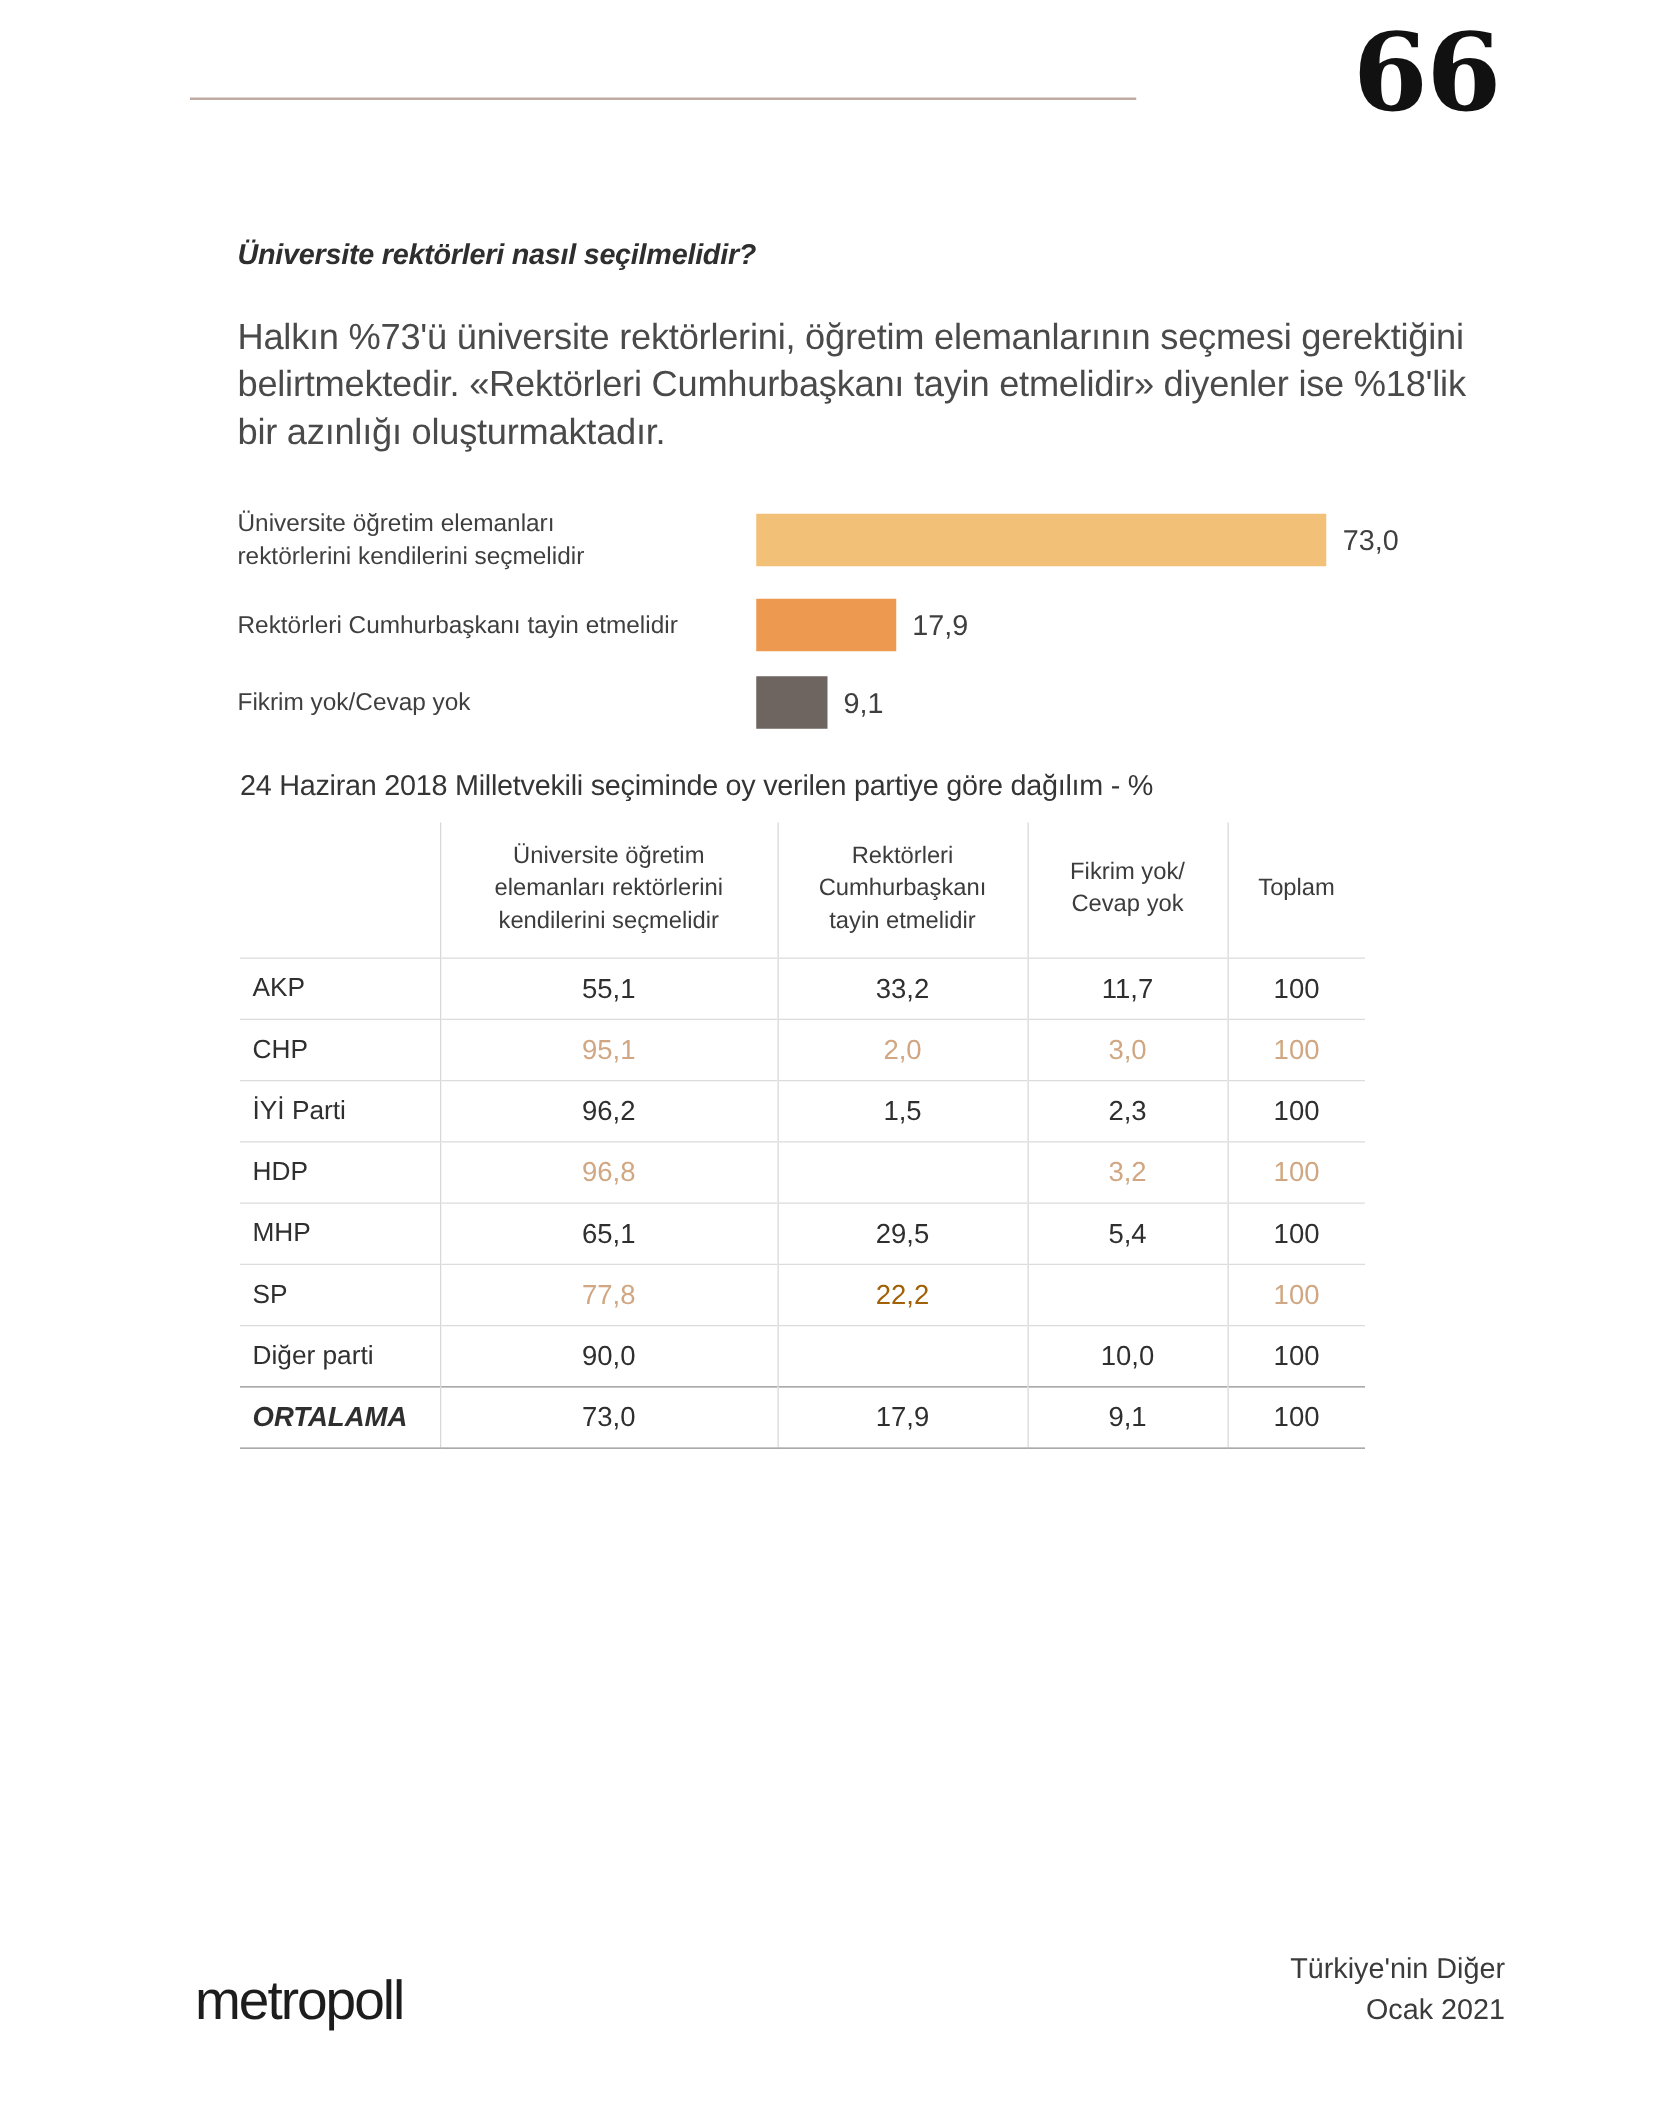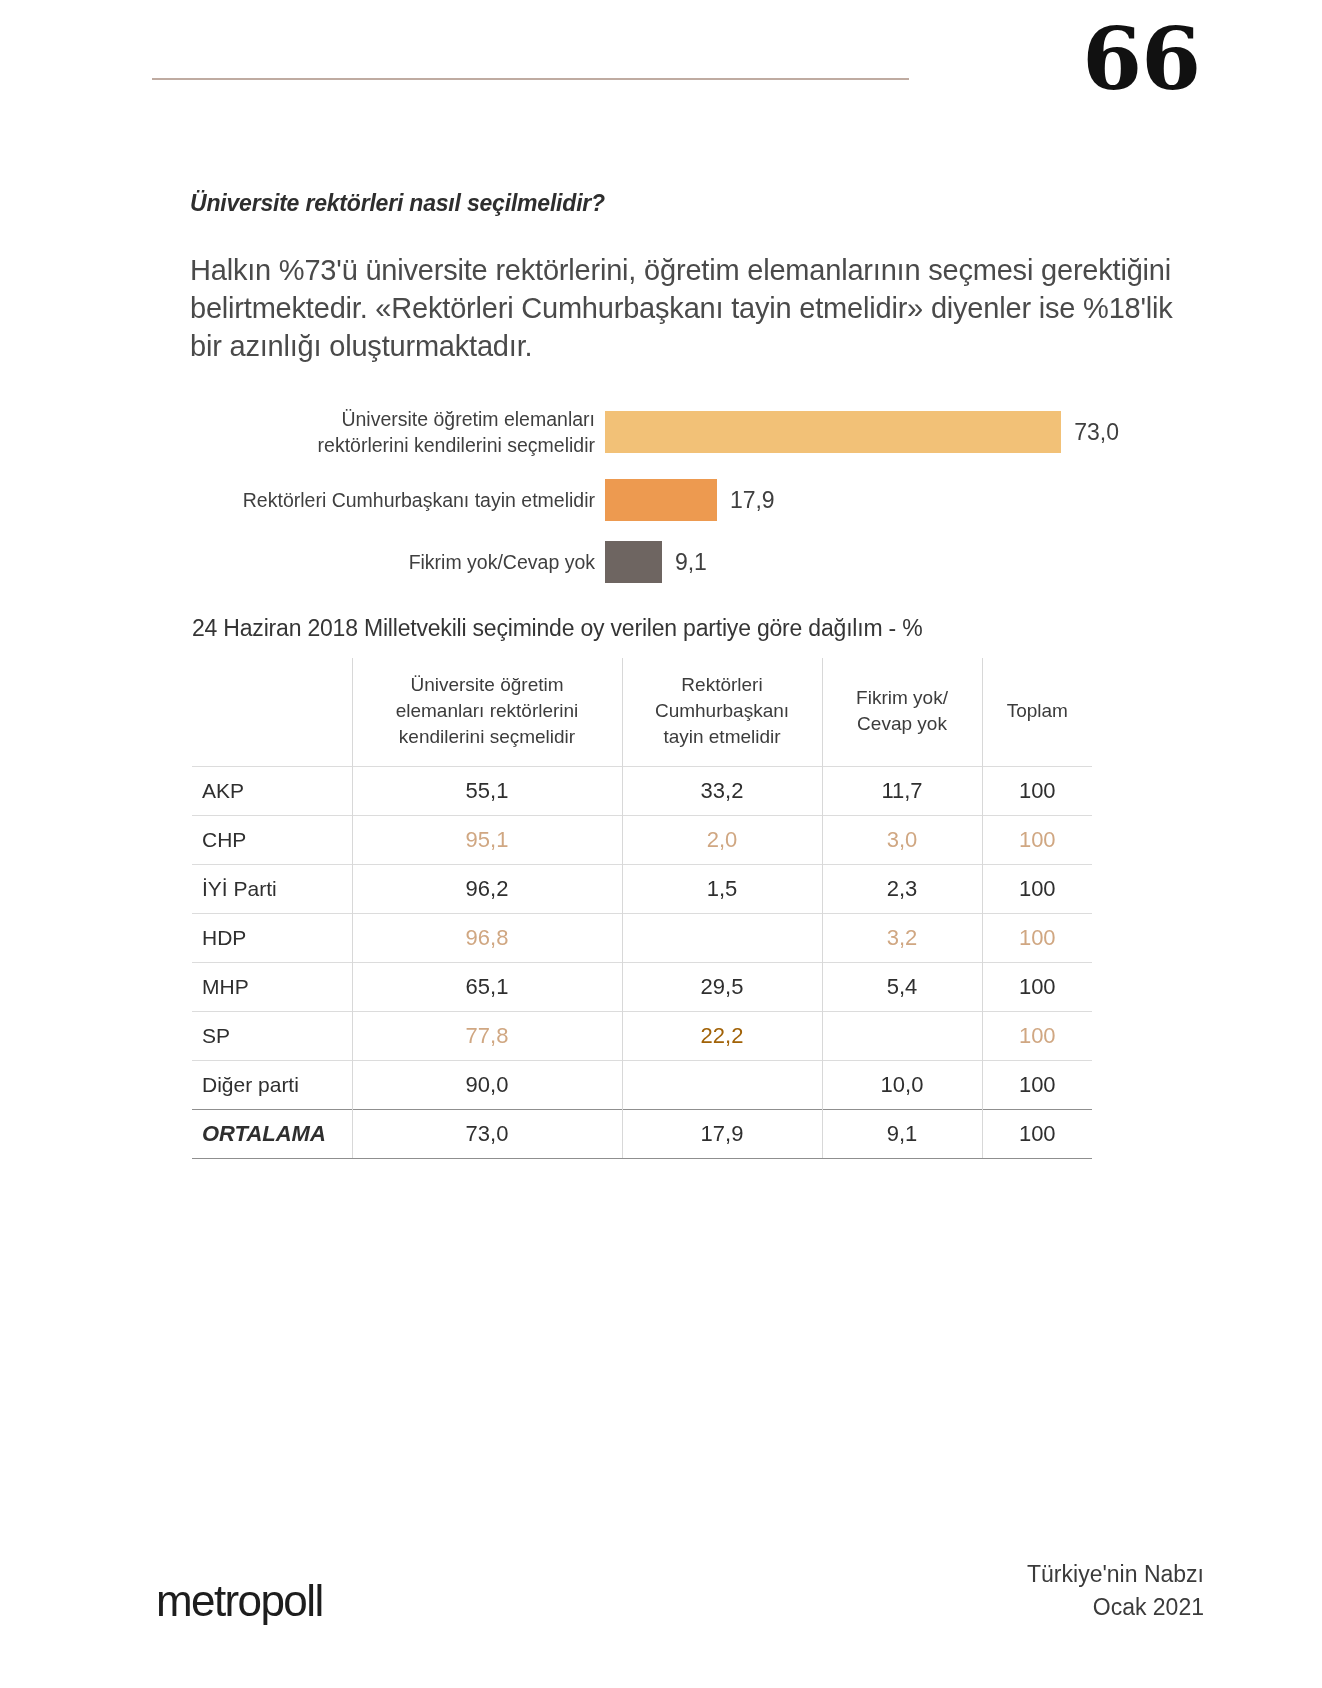--- a/index.html
+++ b/index.html
@@ -82,21 +82,21 @@
     display: flex;
     align-items: center;
   }
   .bar-row.tall { height: 74px; }
   .bar-label {
     width: 415px;
     flex: 0 0 415px;
     font-size: 19.5px;
     line-height: 26px;
     color: #3f3f3f;
-    text-align: right;
+    text-align: left;
     padding-right: 10px;
     box-sizing: border-box;
   }
   .bar-track {
     position: relative;
     flex: 1 1 auto;
     height: 100%;
     display: flex;
     align-items: center;
   }
@@ -338,16 +338,16 @@
           <td>100</td>
         </tr>
       </tbody>
   </table>
 
 </div>
 
 <div class="footer">
   <div class="logo">metropoll</div>
   <div class="footer-right">
-    <div>Türkiye'nin Nabzı</div>
+    <div>Türkiye'nin Diğer</div>
     <div>Ocak 2021</div>
   </div>
 </div>
 
 </body></html>

